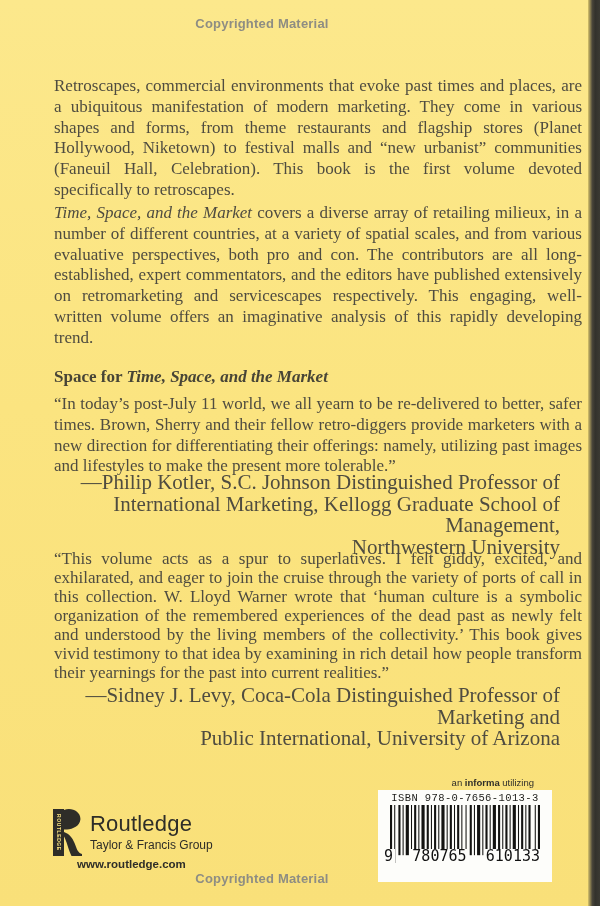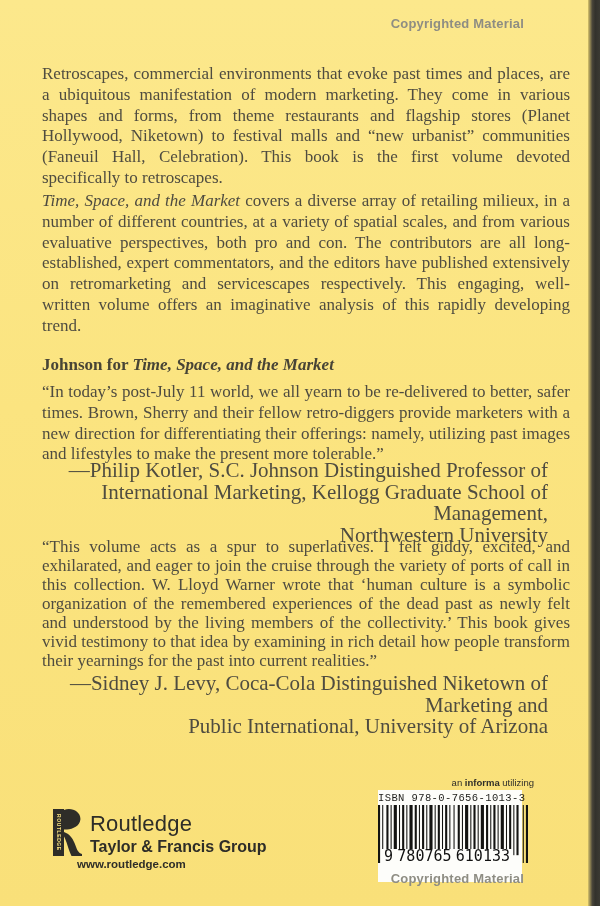--- a/index.html
+++ b/index.html
@@ -8,30 +8,30 @@
     width:600px;height:906px;
     background:linear-gradient(180deg,#fce88c 0%,#fbe480 45%,#f9e079 100%);
     overflow:hidden;
     font-family:"Liberation Serif","DejaVu Serif",serif;
   }
   .edge-strip{
     position:absolute;top:0;right:0;width:12px;height:906px;
     background:linear-gradient(to right,#d8c46c 0%,#4a463a 35%,#33322c 60%,#3b3a33 100%);
   }
   .copyright{
-    position:absolute;left:0;width:524px;text-align:right;
+    position:absolute;left:0;width:524px;text-align:center;
     font-family:"Liberation Sans",sans-serif;font-weight:700;
     font-size:13px;color:#8e8d83;letter-spacing:.2px;
   }
   .copyright.top{top:16px;}
   .copyright.bottom{top:871px;}
   .copy{
     position:absolute;left:38px;width:528px;
     color:#4f4c40;font-size:17px;line-height:20.8px;
-    text-align:justify;margin:4px;
+    text-align:justify;margin:16px;
   }
   .heading{font-weight:bold;text-align:left;color:#474436;}
   .attribution{
     text-align:right;padding-right:22px;box-sizing:border-box;
     font-size:21px;line-height:21.5px;text-align:right;
   }
   .q2{line-height:19px;}
   
   .logo-mark{position:absolute;left:53px;top:809px;width:28px;height:47px;}
   .logo-stem{
@@ -43,33 +43,33 @@
     font-family:"Liberation Sans",sans-serif;font-size:5px;font-weight:700;
     letter-spacing:.6px;line-height:1;
   }
   .logo-bowl{position:absolute;left:11px;top:0;}
   .pub-name{
     position:absolute;left:90px;top:811px;
     font-family:"Liberation Sans",sans-serif;font-size:22px;color:#2e2d28;letter-spacing:.2px;
   }
   .pub-group{
     position:absolute;left:90px;top:838px;
-    font-family:"Liberation Sans",sans-serif;font-size:16px;color:#2e2d28;font-weight:bold;
+    font-family:"Liberation Sans",sans-serif;font-size:12px;color:#2e2d28;
   }
   .pub-site{
     position:absolute;left:77px;top:858px;
     font-family:"Liberation Sans",sans-serif;font-size:11.5px;font-weight:700;color:#2e2d28;
   }
   .informa{
     position:absolute;left:378px;top:777px;width:156px;text-align:right;
     font-family:"Liberation Sans",sans-serif;font-size:9.5px;color:#2f2e29;
   }
   .informa b{font-weight:700;margin-top:32px;}
   .barcode-box{
-    position:absolute;left:378px;top:790px;width:144px;height:92px;
+    position:absolute;left:378px;top:790px;width:174px;height:92px;
     background:#fdfdfa;box-sizing:border-box;padding-top:2px;
   }
   .isbn-label{
     font-family:"Liberation Mono","DejaVu Sans Mono",monospace;
     font-size:10.5px;letter-spacing:.4px;text-align:center;color:#1d1d1a;white-space:nowrap;
   }
   .bars{display:block;margin:1px auto 0 auto;}
   .isbn-digits{
     display:flex;justify-content:space-between;align-items:flex-end;
     padding:0 10px 0 4px;margin-top:-14px;
@@ -82,34 +82,34 @@
 <body>
 
 <div class="cover">
 
   <div class="copyright top">Copyrighted Material</div>
 
   <p class="copy" style="top:60px;">Retroscapes, commercial environments that evoke past times and places, are a ubiquitous manifestation of modern marketing. They come in various shapes and forms, from theme restaurants and flagship stores (Planet Hollywood, Niketown) to festival malls and “new urbanist” communities (Faneuil Hall, Celebration). This book is the first volume devoted specifically to retroscapes.</p>
 
   <p class="copy" style="top:187px;"><i>Time, Space, and the Market</i><span> covers a diverse array of retailing milieux, in a number of different countries, at a variety of spatial scales, and from various evaluative perspectives, both pro and con. The contributors are all long-established, expert commentators, and the editors have published extensively on retromarketing and servicescapes respectively. This engaging, well-written volume offers an imaginative analysis of this rapidly developing trend.</span></p>
 
-  <p class="copy heading" style="top:351px;"><span>Johnson for </span><i>Time, Space, and the Market</i></p>
+  <p class="copy heading" style="top:351px;"><span>Space for </span><i>Time, Space, and the Market</i></p>
 
   <p class="copy" style="top:378px;">“In today’s post-July 11 world, we all yearn to be re-delivered to better, safer times. Brown, Sherry and their fellow retro-diggers provide marketers with a new direction for differentiating their offerings: namely, utilizing past images and lifestyles to make the present more tolerable.”</p>
 
   <div class="copy attribution" style="top:456px;">
     <div>—Philip Kotler, S.C. Johnson Distinguished Professor of</div>
     <div>International Marketing, Kellogg Graduate School of Management,</div>
     <div>Northwestern University</div>
   </div>
 
   <p class="copy q2" style="top:533px;">“This volume acts as a spur to superlatives. I felt giddy, excited, and exhilarated, and eager to join the cruise through the variety of ports of call in this collection. W. Lloyd Warner wrote that ‘human culture is a symbolic organization of the remembered experiences of the dead past as newly felt and understood by the living members of the collectivity.’ This book gives vivid testimony to that idea by examining in rich detail how people transform their yearnings for the past into current realities.”</p>
 
   <div class="copy attribution" style="top:669px;">
-    <div>—Sidney J. Levy, Coca-Cola Distinguished Niketown of Marketing and</div>
+    <div>—Sidney J. Levy, Coca-Cola Distinguished Professor of Marketing and</div>
     <div>Public International, University of Arizona</div>
   </div>
 
   <div class="logo-mark">
     <div class="logo-stem">
       <span>ROUTLEDGE</span>
     </div>
     <svg class="logo-bowl" width="18" height="47" viewBox="0 0 18 47">
       <path d="M0,1 C8,-2 17,3 16.4,10.5 C15.8,17 9,20 3,20.5 L0,20.5 Z
                M0,23 C6,25 9.5,30.5 11.5,36.5 C13,41 14.5,44 18,45 L18,47 L7.5,47

